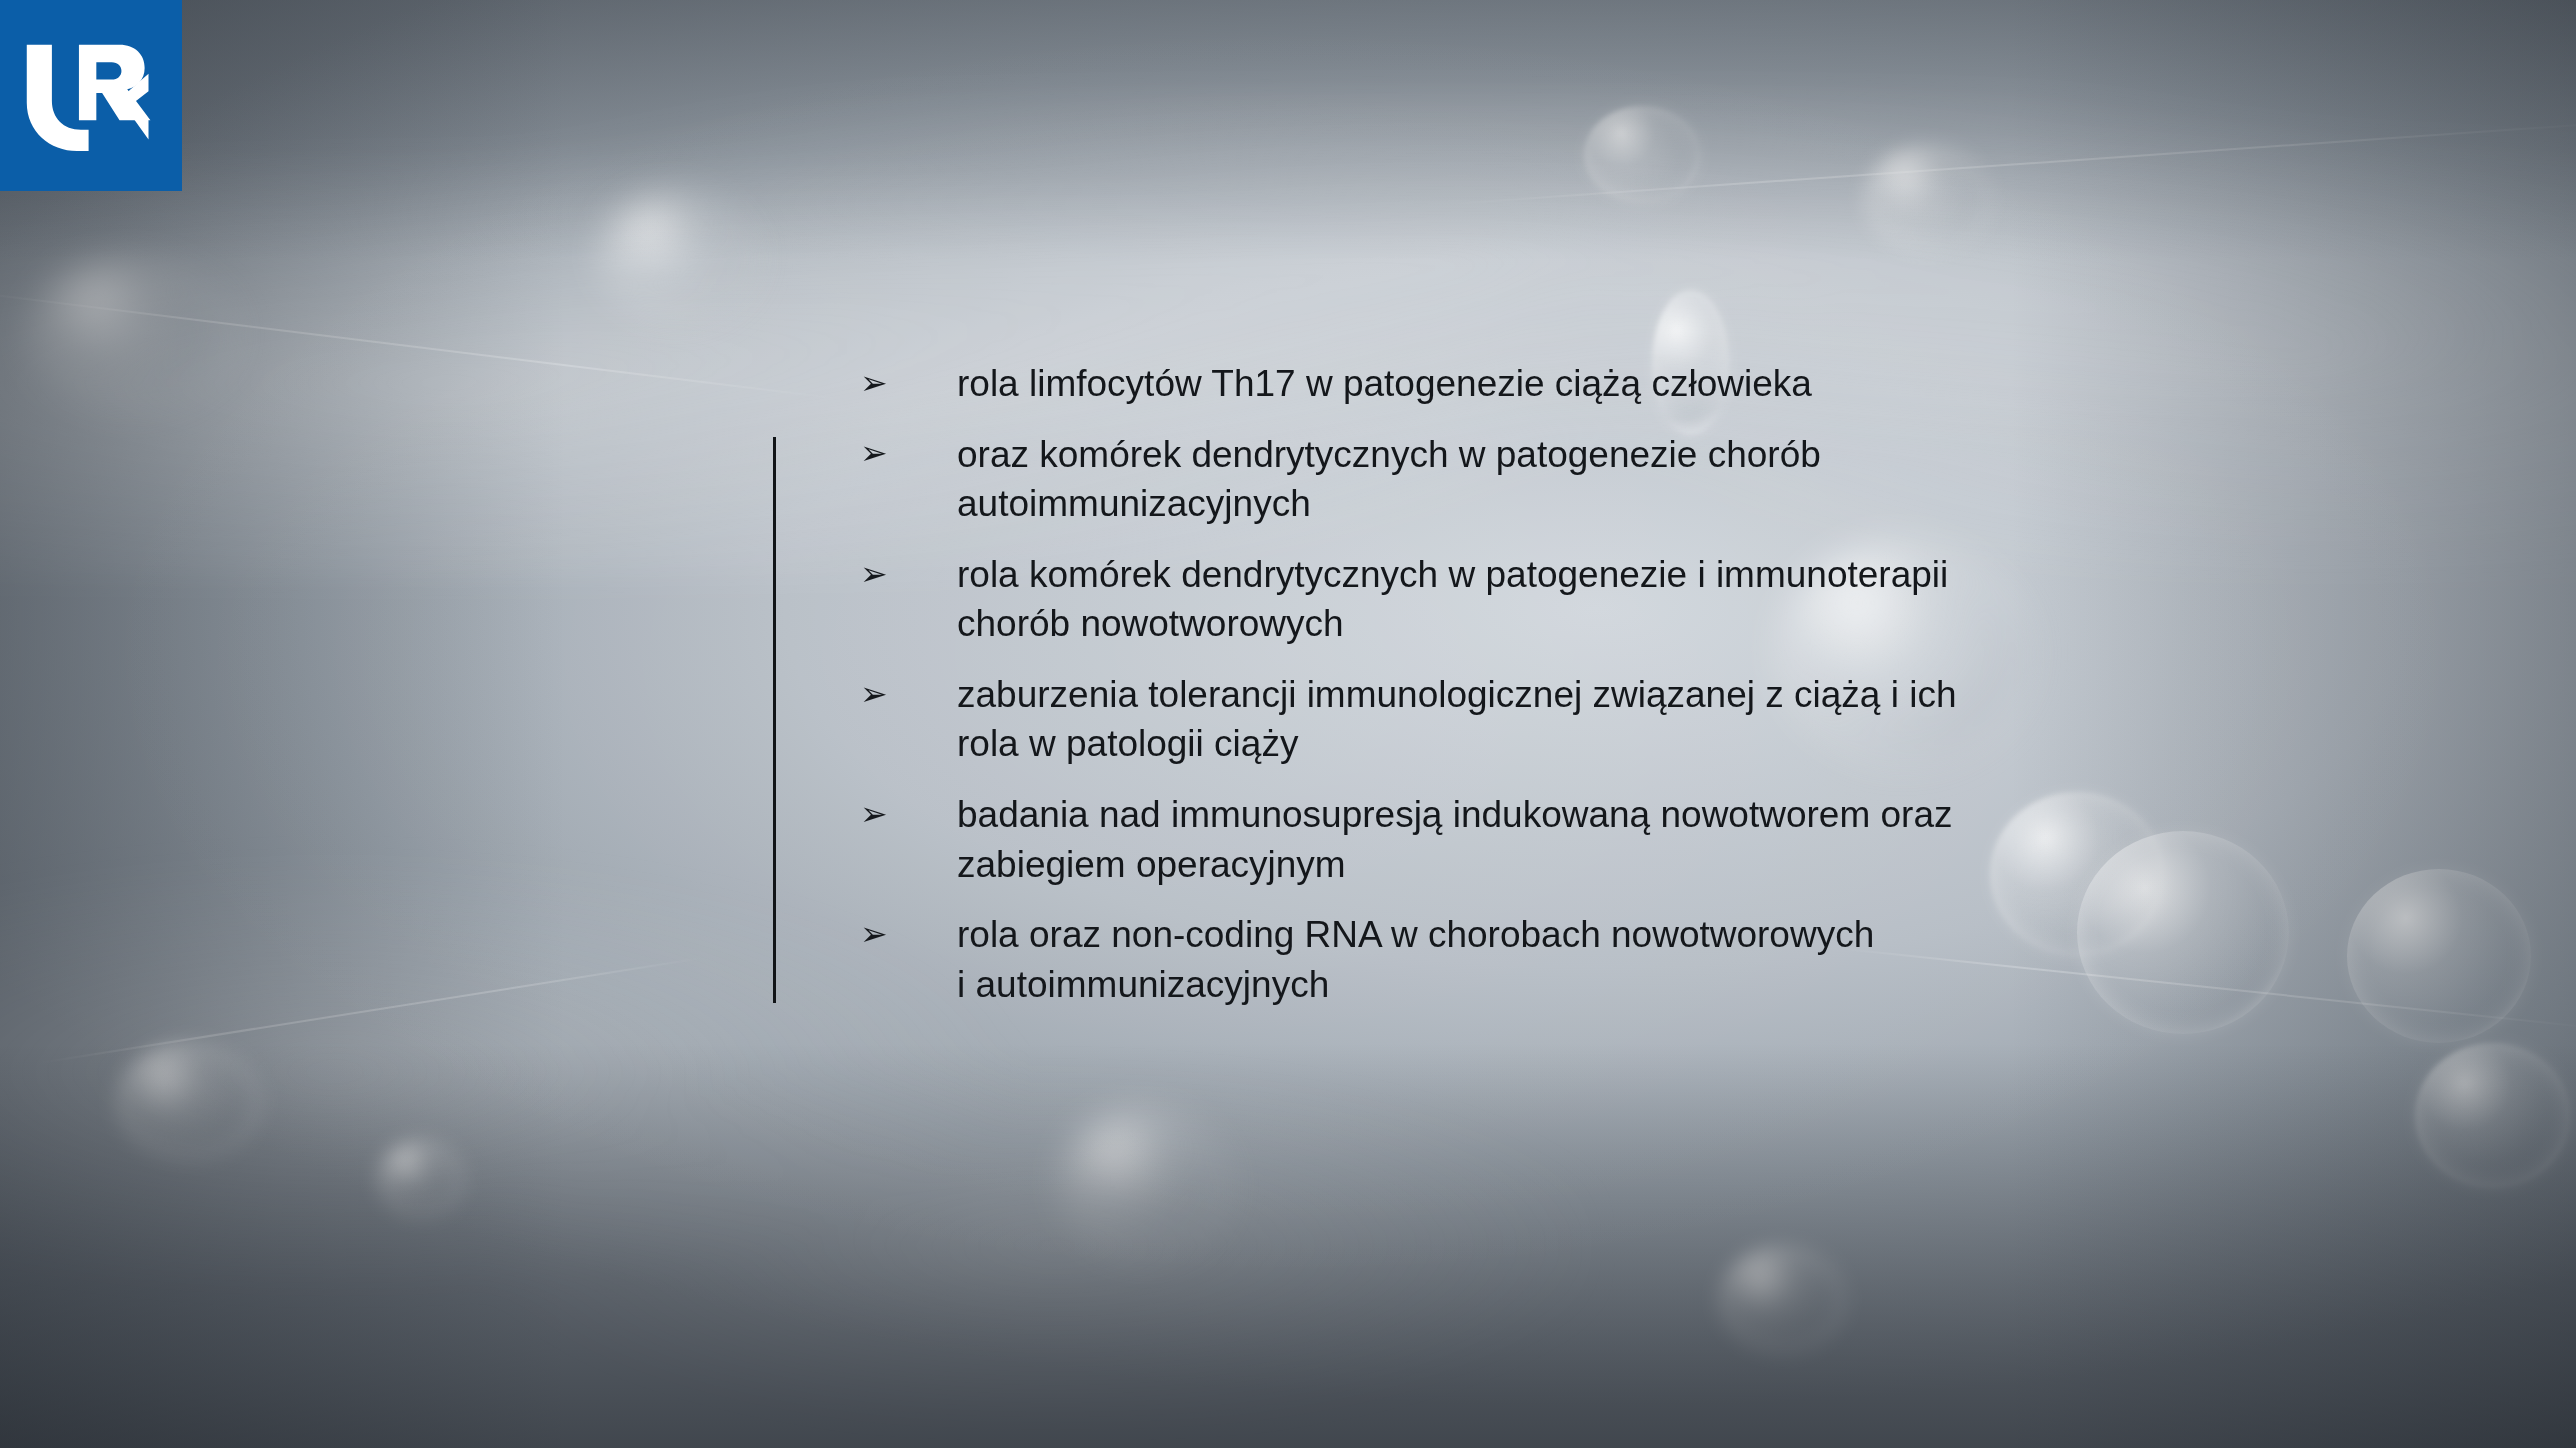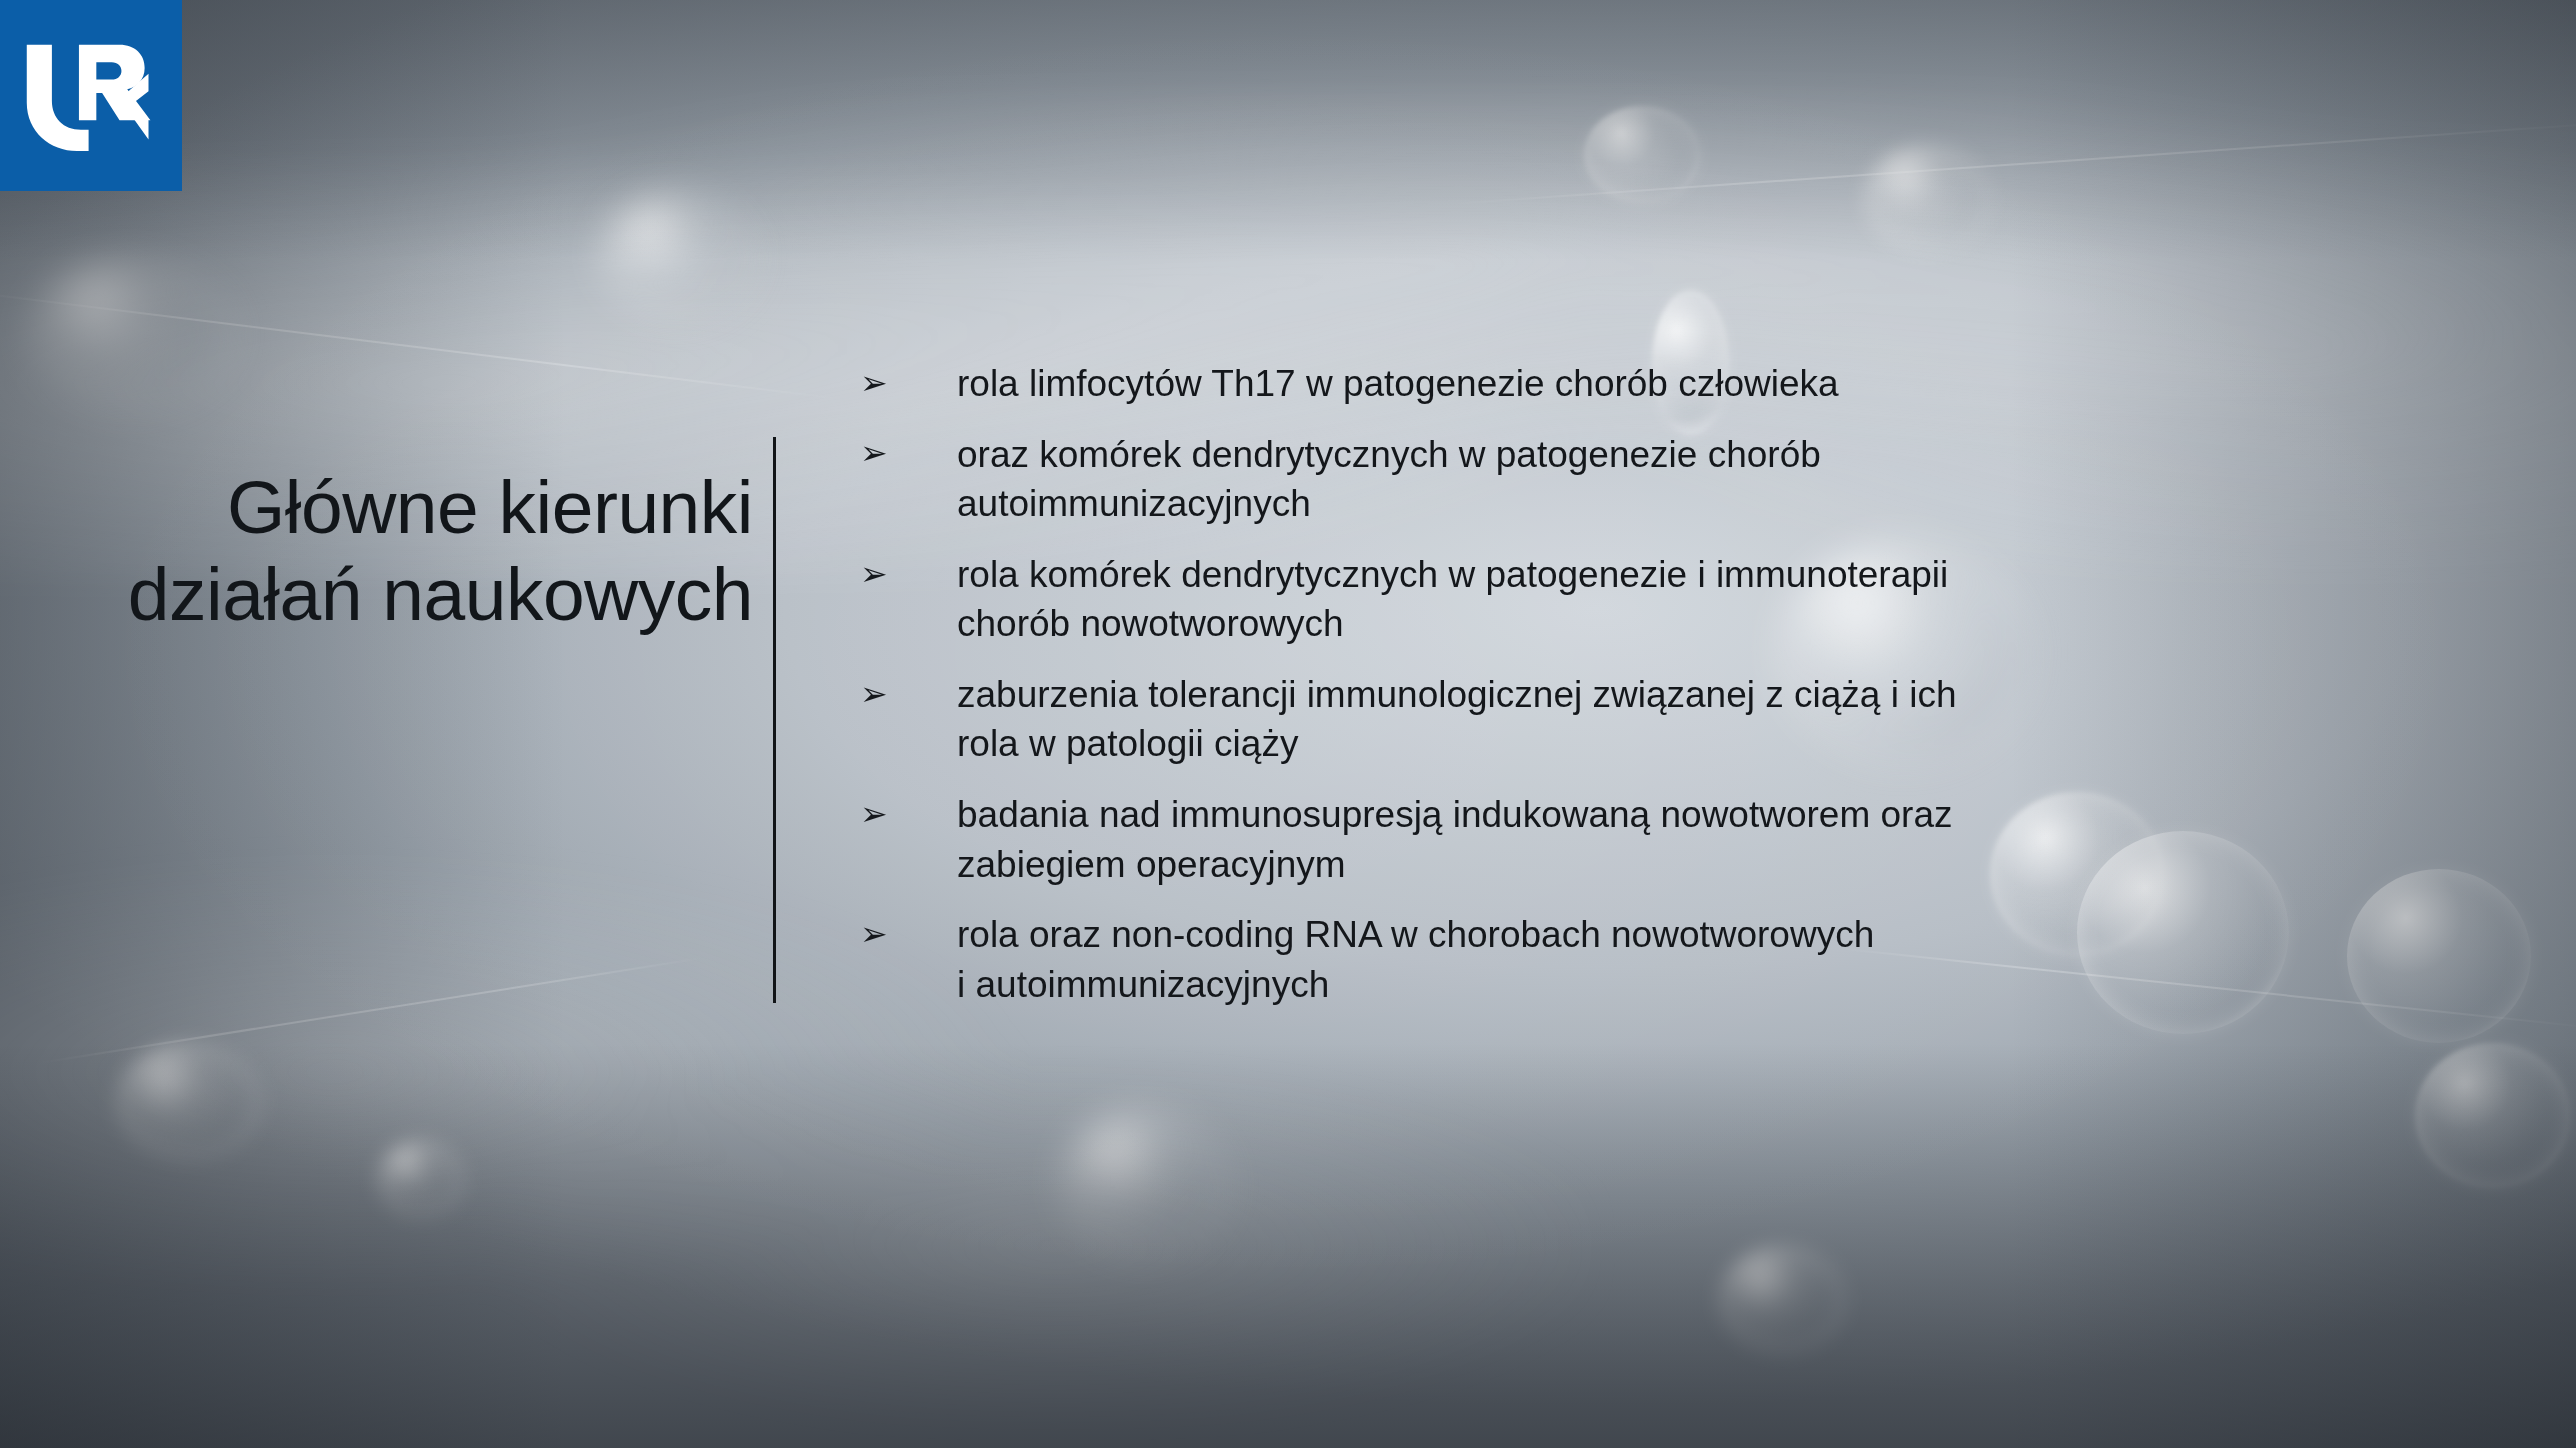--- a/index.html
+++ b/index.html
@@ -177,27 +177,26 @@
   <div class="bg-vignette"></div>
 
   <div class="logo">
     <svg width="145" height="114" viewBox="0 0 150 118" aria-hidden="true">
       <path d="M8 6 h26 v58 c0 18 12 30 30 30 h8 v22 h-12 C32 116 8 96 8 66 Z" fill="#ffffff"></path>
       <path d="M62 6 h42 c16 0 26 10 26 24 0 12 -8 20 -18 22 l24 32 h-32 L86 56 h-6 v28 H62 Z M80 24 v18 h16 c6 0 10 -4 10 -9 0 -5 -4 -9 -10 -9 Z" fill="#ffffff"></path>
       <path d="M104 62 l30 -26 v18 l-18 14 18 16 v20 Z" fill="#ffffff"></path>
     </svg>
   </div>
 
-  <div class="title-block">Główne kierunki działań naukowych</div>
   <div class="title-rule"></div>
 
   <div class="bullets">
     <div class="bullet-item">
       <span class="bullet-marker">➢</span>
-      <span class="bullet-text">rola limfocytów Th17 w patogenezie chorób człowieka</span>
+      <span class="bullet-text">rola limfocytów Th17 w patogenezie ciążą człowieka</span>
     </div>
     <div class="bullet-item">
       <span class="bullet-marker">➢</span>
       <span class="bullet-text">oraz komórek dendrytycznych w patogenezie chorób
 autoimmunizacyjnych</span>
     </div>
     <div class="bullet-item">
       <span class="bullet-marker">➢</span>
       <span class="bullet-text">rola komórek dendrytycznych w patogenezie i immunoterapii
 chorób nowotworowych</span>

